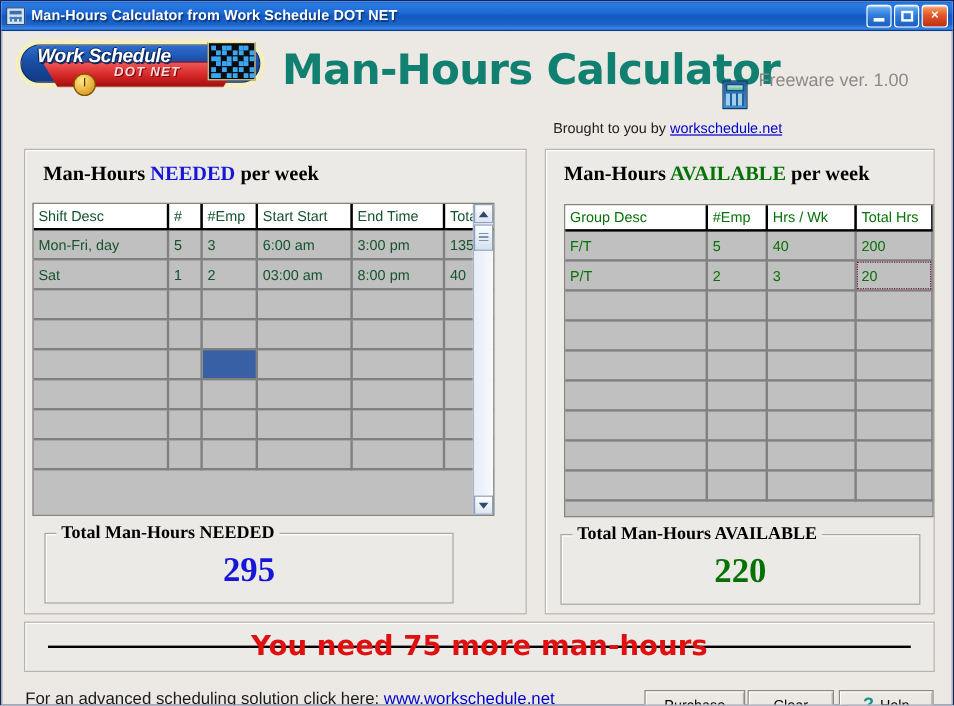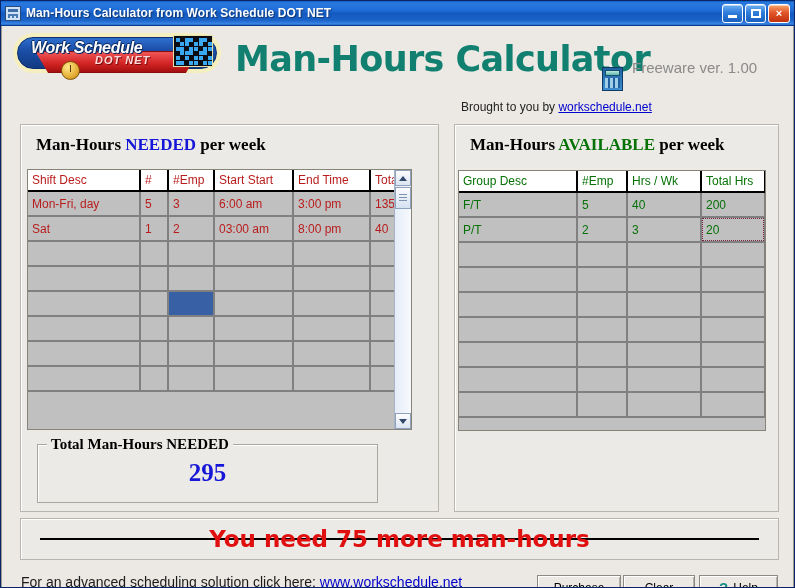--- a/index.html
+++ b/index.html
@@ -257,21 +257,21 @@
 
   
   .grid-outer {
     position: absolute;
     box-sizing: border-box;
     border: 1px solid #868377;
     background: #c0c0c0;
     overflow: hidden;
   }
   .grid-left  { left: 25px; top: 143px; width: 385px; height: 261px; }
-  .grid-right { left: 3px;  top: 45px;  width: 308px; height: 261px; }
+  .grid-right { left: 15px;  top: 45px;  width: 308px; height: 261px; }
 
   table.gridtab {
     border-collapse: collapse;
     table-layout: fixed;
     width: 100%;
   }
   table.gridtab th {
     background: #ffffff;
     border-right: 2px solid #000000;
     border-bottom: 2px solid #000000;
@@ -289,21 +289,21 @@
     border-right: 2px solid #808080;
     border-bottom: 2px solid #808080;
     font-size: 12px;
     padding: 3px 3px 3px 4px;
     height: 25px;
     box-sizing: border-box;
     white-space: nowrap;
     overflow: hidden;
     vertical-align: middle;
   }
-  .g-needed th, .g-needed td { color: #b91c1c; }
+  .g-needed th, .g-needed td { color: #14532d; }
   .g-avail  th, .g-avail  td { color: #067206; }
   td.cell-selected {
     background: #3760a5 !important;
     color: #ffffff !important;
   }
   td.cell-focus {
     outline: 1px dotted #7a2040;
     outline-offset: -2px;
   }
 
@@ -370,21 +370,21 @@
     font-size: 15px;
     font-weight: bold;
     color: #000000;
     white-space: nowrap;
   }
   .gb-value {
     position: absolute;
     left: 0; right: 0; top: 14px;
     text-align: center;
     font-family: "Liberation Serif", serif;
-    font-size: 25px;
+    font-size: 29px;
     font-weight: bold;
   }
   .val-blue  { color: #1616d8; }
   .val-green { color: #067206; }
 
   
   .msgbar-outer {
     position: absolute;
     left: 18px; top: 492px;
     width: 759px; height: 42px;
@@ -711,20 +711,24 @@
               <tr>
                 <td></td>
                 <td></td>
                 <td></td>
                 <td></td>
               </tr>
             </tbody>
           </table>
       </div>
 
+      <div class="groupbox gb-right">
+        <div class="gb-legend">Total Man-Hours AVAILABLE</div>
+        <div class="gb-value val-green">220</div>
+      </div>
     </div>
 
     <div class="msgbar-outer">
       <div class="msgbar">
         <span>You need 75 more man-hours</span>
       </div>
     </div>
 
     <div class="footer-text">
       <span>For an advanced scheduling solution click here: </span><a href="#">www.workschedule.net</a>

